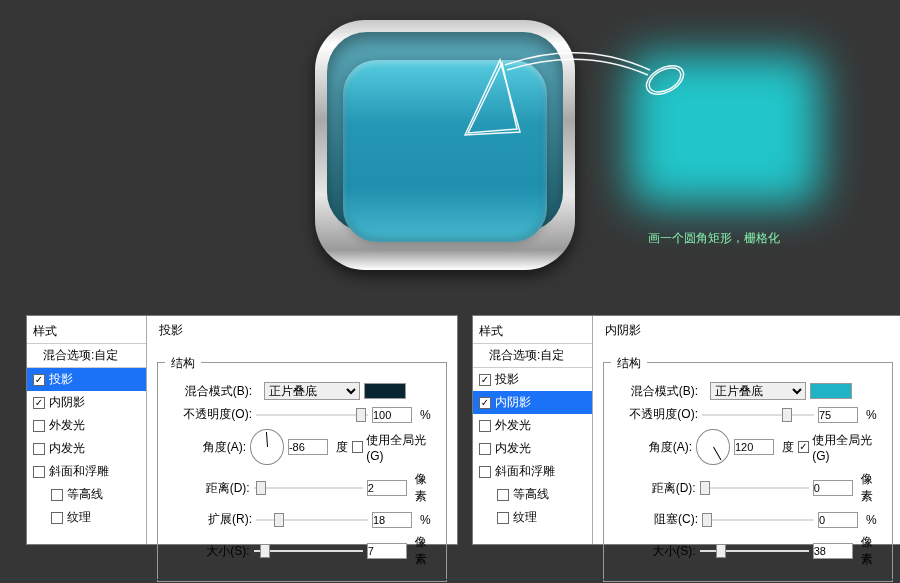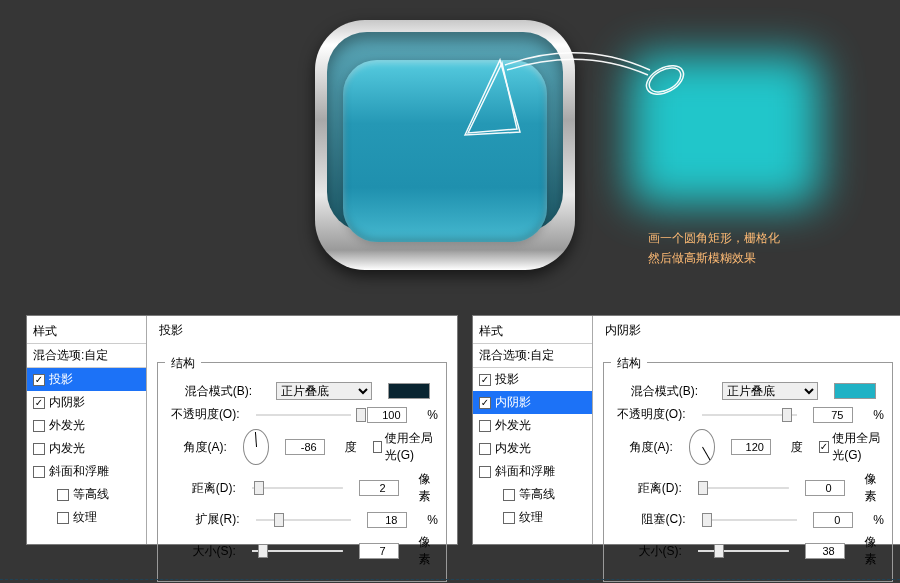--- a/index.html
+++ b/index.html
@@ -27,50 +27,50 @@
   position:absolute; left:28px; top:40px; width:204px; height:182px; border-radius:34px;
   background: linear-gradient(180deg,#56cce0 0%, #2598b5 35%, #1f90ae 70%, #46b9d0 100%);
   box-shadow: 0 2px 8px rgba(0,0,0,.2), inset 0 3px 6px rgba(255,255,255,.35), inset 0 -3px 8px rgba(0,0,0,.25);
 }
 .icon-glow { position:absolute; left:630px; top:55px; width:190px; height:150px; border-radius:18px;
   background:#1fd6db; filter: blur(22px); opacity:.9; }
 
 
 .scribble { position:absolute; left:460px; top:40px; width:250px; height:130px; }
 
-.desc { position:absolute; left:648px; top:228px; font-size:12px; line-height:20px; color:#fdba74; }
+.desc { position:absolute; left:648px; top:228px; font-size:12px; line-height:20px; color:#86efac; }
 
 
 .panels { position:absolute; left:26px; top:315px; display:flex; gap:14px; }
 .panel { background:#fff; display:flex; height:230px; border:1px solid #7a7a7a; }
 
 
 .style-sidebar { width:120px; border-right:1px solid #aaa; padding:4px 0; font-size:12px; }
 .style-head { padding:3px 6px; }
-.style-sub { padding:3px 6px; border-top:1px solid #ccc; border-bottom:1px solid #ccc; }
+.style-sub { padding:3px 16px; border-top:1px solid #ccc; border-bottom:1px solid #ccc; }
 .style-item { display:flex; align-items:center; gap:4px; padding:3px 6px; }
 .style-item.sel { background:#1c72f7; color:#fff; }
-.style-item.sub { padding-left:30px; }
+.style-item.sub { padding-left:24px; }
 .chk { width:12px; height:12px; border:1px solid #666; display:inline-flex; align-items:center; justify-content:center; font-size:10px; line-height:1; background:#fff; color:#000; }
 .chk.on::after { content:"✓"; }
 
 
 .structure { width:310px; padding:6px 10px; font-size:12px; }
 .fs-title { display:inline-block; padding:0 6px; background:#fff; position:relative; top:10px; left:8px; }
 .fs-box { border:1px solid #999; padding:16px 8px 10px 8px; }
 .head-label { padding:0 0 6px 2px; }
-.row { display:flex; align-items:center; gap:16px; padding:3px 0; }
+.row { display:flex; align-items:center; gap:4px; padding:3px 0; }
 .label-r { width:86px; text-align:right; }
 select.mode { width:96px; height:18px; font-size:12px; border:1px solid #999;margin-left:8px; }
 .swatch { width:42px; height:16px; border:1px solid #999; }
 .sw-dark { background:#092531; }
 .sw-cyan { background:#20b2c5; }
 .slider { width:112px; height:12px; display:inline-block; background:linear-gradient(#ddd,#ddd) center/100% 2px no-repeat; position:relative; }
 .slider .thumb { position:absolute; top:-1px; width:10px; height:14px; background:#eee; border:1px solid #888; }
-.numbox { width:40px; height:16px; border:1px solid #999; font-size:11px; text-align:center;padding-left:8px; }
+.numbox { width:40px; height:16px; border:1px solid #999; font-size:11px; text-align:left; }
 .unit { margin-left:4px; }
 .angle-dial { width:36px; height:36px; border:1px solid #888; border-radius:50%; position:relative; display:inline-block; }
 .angle-needle { position:absolute; left:50%; top:50%; width:1px; height:15px; background:#000; transform-origin: top center; }
 .gl-chk { display:flex; align-items:center; gap:3px; }
 
 .divider { position:absolute; left:0; bottom:3px; width:100%; height:1px; border-top:1px dashed #1f4255; }
 </style>
 </head>
 <body>
 
@@ -86,21 +86,20 @@
       <path d="M5 95 L40 20 L60 92 Z"></path>
       <path d="M8 93 L42 23 L57 89 Z"></path>
       <path d="M45 25 Q120 -2 190 30"></path>
       <path d="M47 30 Q122 6 188 35"></path>
       <ellipse cx="205" cy="40" rx="20" ry="12" transform="rotate(-28 205 40)"></ellipse>
       <ellipse cx="205" cy="40" rx="17" ry="10" transform="rotate(-28 205 40)"></ellipse>
     </g>
   </svg>
   <div class="desc">
     <div>画一个圆角矩形，栅格化</div>
-    <div>然后做高斯模糊效果</div>
   </div>
 </div>
 
 <div class="panels">
 
   <div class="panel">
     <div class="style-sidebar">
       <div class="style-head">样式</div>
       <div class="style-sub">混合选项:自定</div>
       <div class="style-item sel">

